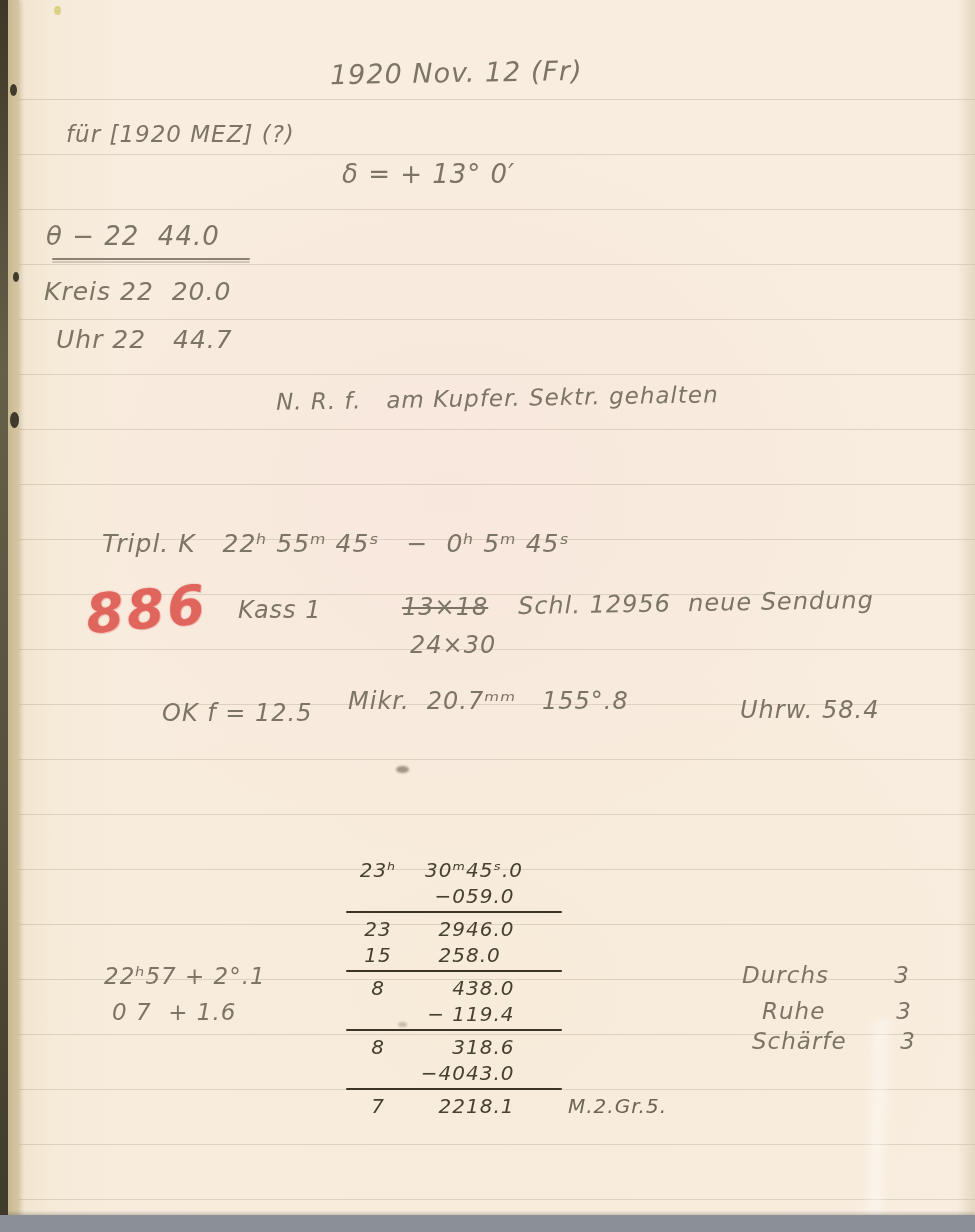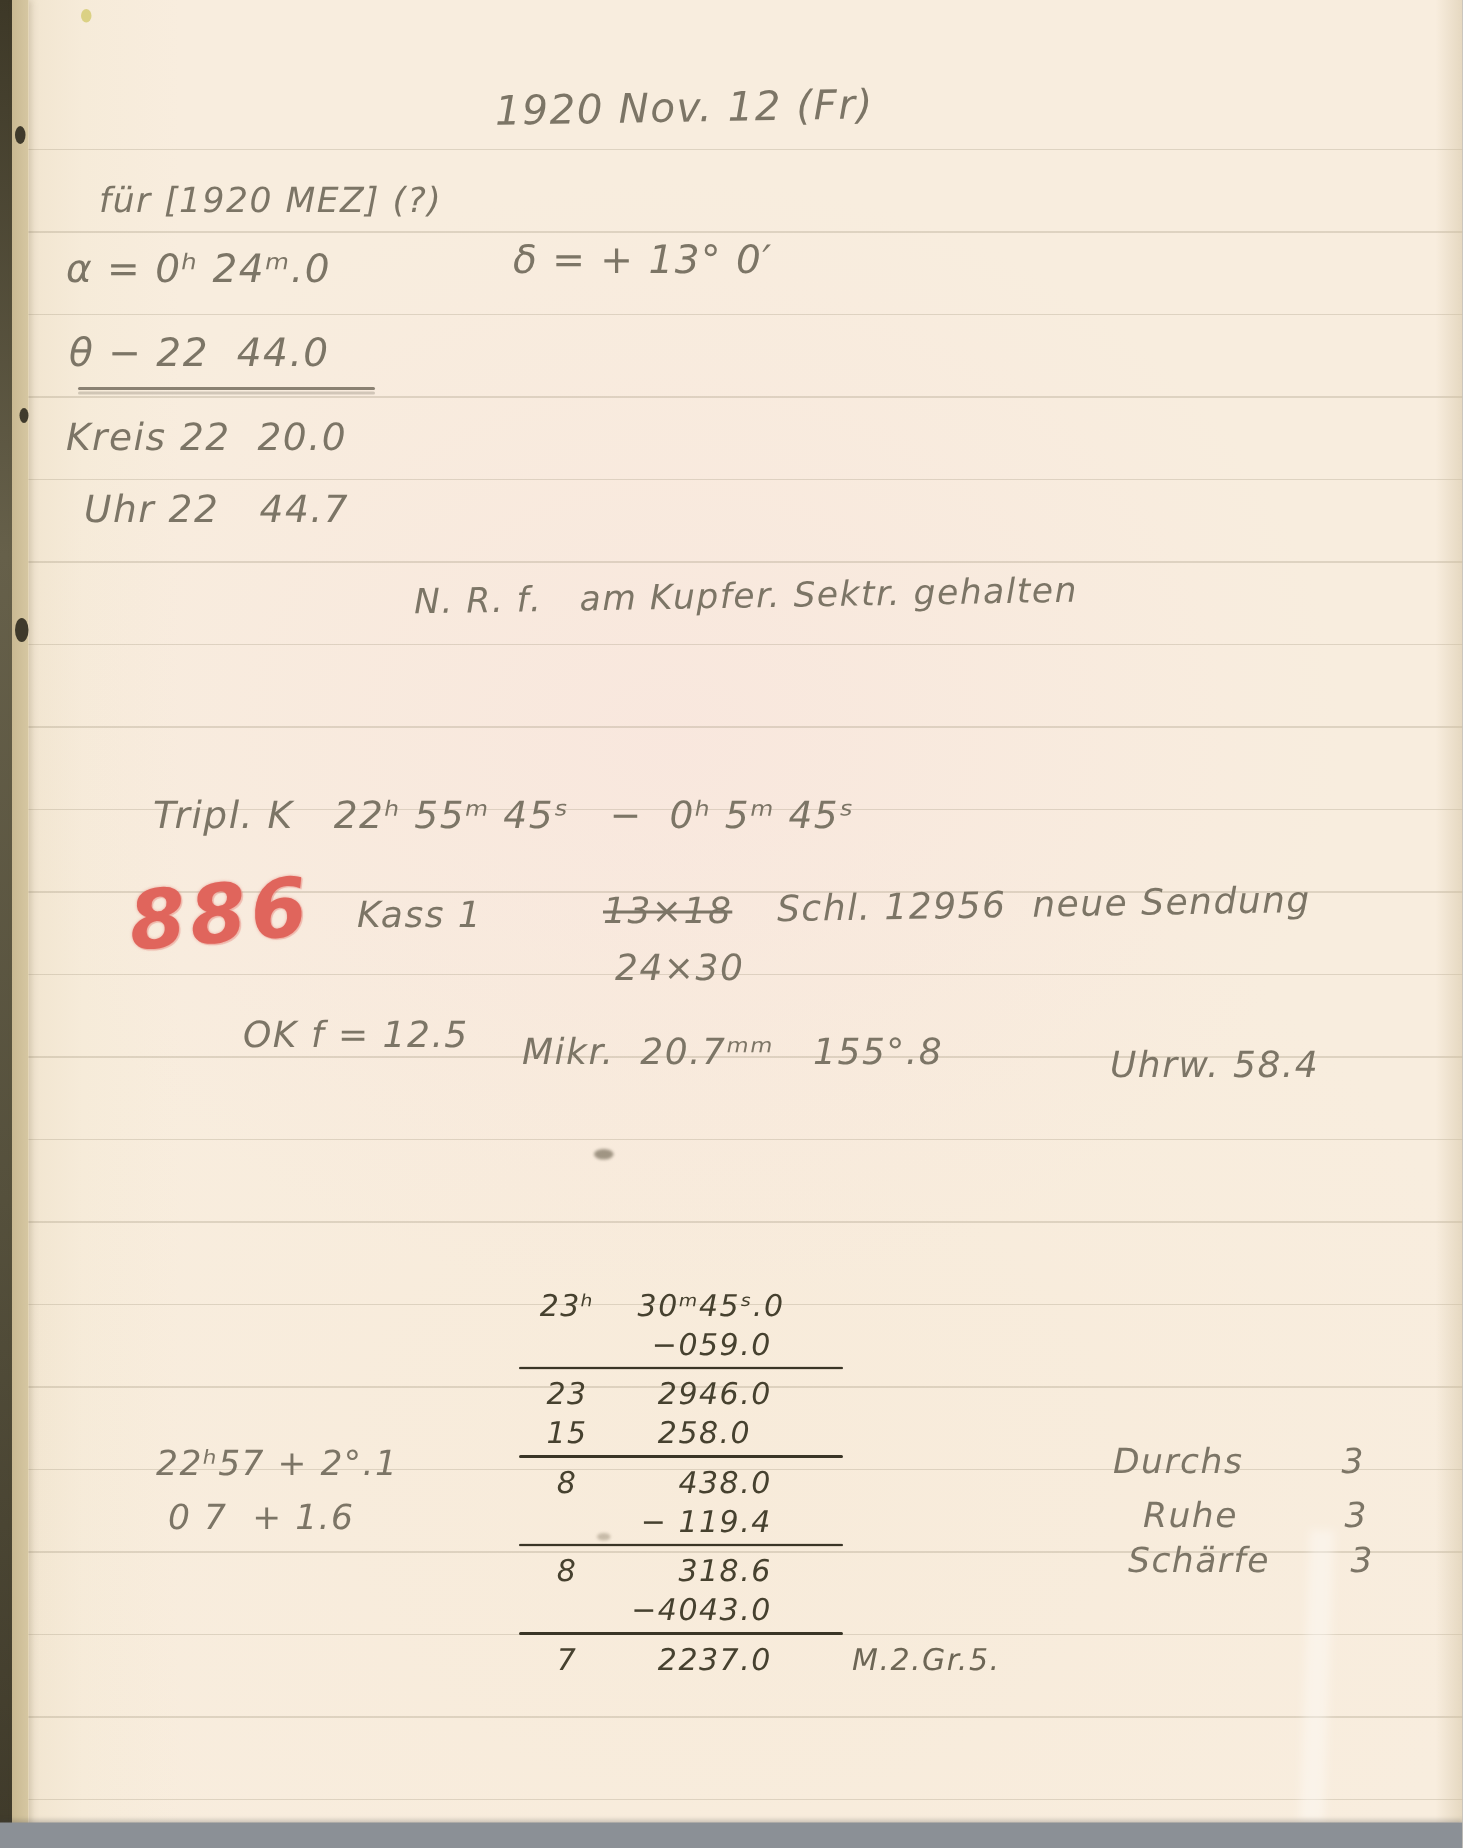--- a/index.html
+++ b/index.html
@@ -72,39 +72,38 @@
 </head>
 <body>
 
 <div class="page">
 
   <div class="ruled"></div>
 
   <div class="hw" style="left:330px;top:58px;font-size:27px;transform:rotate(-1deg);">1920 Nov. 12 (Fr)</div>
 
   <div class="hw" style="left:66px;top:122px;font-size:23px;">für [1920 MEZ] (?)</div>
-  <div class="hw" style="left:44px;top:166px;font-size:26px;">α = 0ʰ 24ᵐ.0</div>
   <div class="hw" style="left:342px;top:160px;font-size:26px;">δ = + 13° 0′</div>
   <div class="hw" style="left:46px;top:222px;font-size:26px;">θ − 22  44.0</div>
   <div class="underline-mark" style="left:52px;top:258px;width:198px;"></div>
   <div class="hw" style="left:44px;top:278px;font-size:25px;">Kreis 22  20.0</div>
   <div class="hw" style="left:56px;top:326px;font-size:25px;">Uhr 22   44.7</div>
 
   <div class="hw" style="left:276px;top:386px;font-size:23px;transform:rotate(-1deg);">N. R. f.   am Kupfer. Sektr. gehalten</div>
 
   <div class="hw" style="left:102px;top:530px;font-size:25px;">Tripl. K   22ʰ 55ᵐ 45ˢ   −  0ʰ 5ᵐ 45ˢ</div>
 
   <div class="hw red" style="left:86px;top:580px;font-size:54px;">886</div>
 
   <div class="hw" style="left:238px;top:597px;font-size:24px;">Kass 1</div>
   <div class="hw strike" style="left:402px;top:594px;font-size:24px;">13×18</div>
   <div class="hw" style="left:518px;top:590px;font-size:24px;transform:rotate(-1deg);">Schl. 12956  neue Sendung</div>
   <div class="hw" style="left:410px;top:632px;font-size:24px;">24×30</div>
 
-  <div class="hw" style="left:162px;top:677px;font-size:24px;">OK f = 12.5</div>
+  <div class="hw" style="left:162px;top:700px;font-size:24px;">OK f = 12.5</div>
   <div class="hw" style="left:348px;top:688px;font-size:24px;">Mikr.  20.7ᵐᵐ   155°.8</div>
   <div class="hw" style="left:740px;top:697px;font-size:24px;">Uhrw. 58.4</div>
 
   <div class="calc">
     <div class="calc-row">
       <span class="c1">23ʰ</span>
       <span class="c2">30ᵐ</span>
       <span class="c3">45ˢ.0</span>
     </div>
     <div class="calc-row">
@@ -142,21 +141,21 @@
     </div>
     <div class="calc-row">
       <span class="c1"></span>
       <span class="c2">−40</span>
       <span class="c3">43.0</span>
     </div>
     <div class="calc-rule"></div>
     <div class="calc-row">
       <span class="c1">7</span>
       <span class="c2">22</span>
-      <span class="c3">37.0</span>
+      <span class="c3">18.1</span>
       <span class="calc-note">M.2.Gr.5.</span>
     </div>
   </div>
 
   <div class="hw" style="left:104px;top:964px;font-size:23px;">22ʰ57 + 2°.1</div>
   <div class="hw" style="left:112px;top:1000px;font-size:23px;">0 7  + 1.6</div>
 
   <div class="qline" style="left:742px;top:962px;width:168px;">
     <span>Durchs</span>
     <span>3</span>

